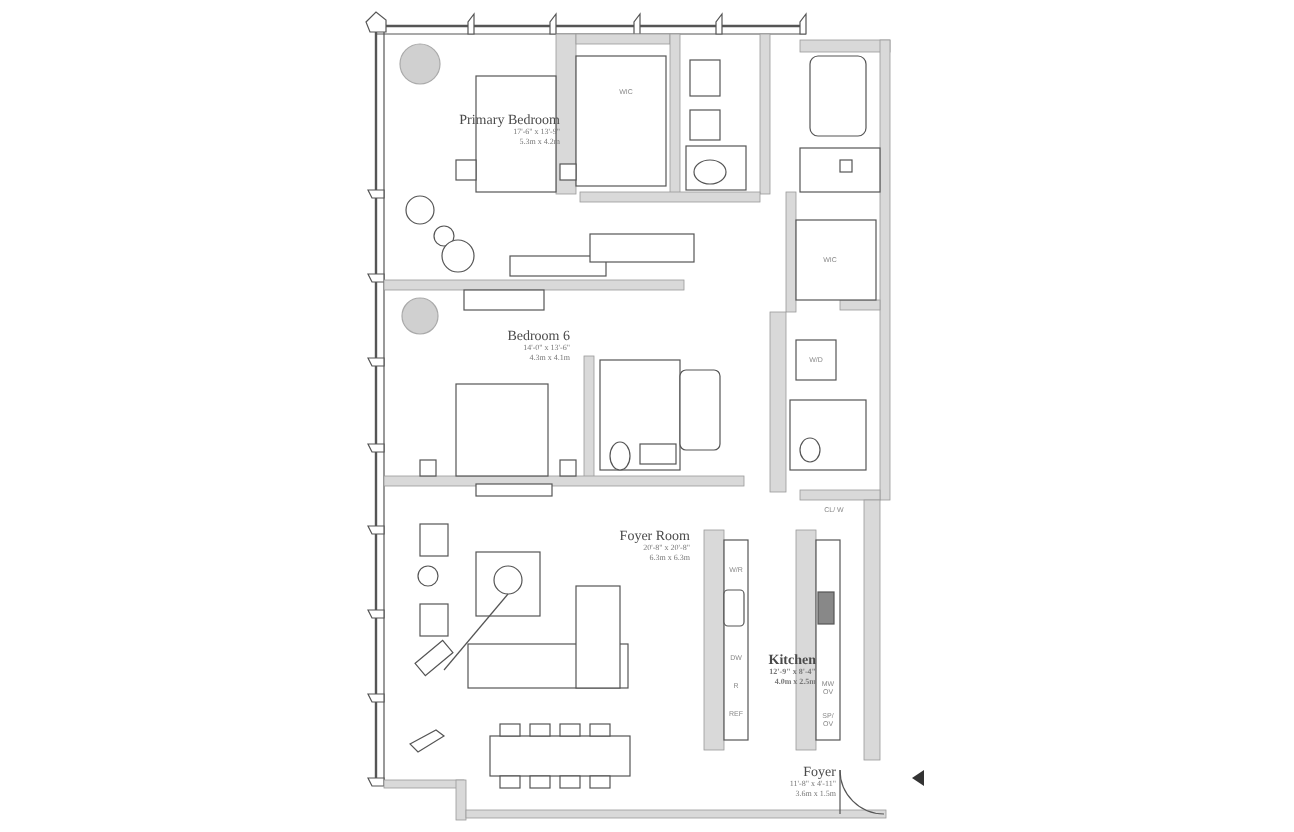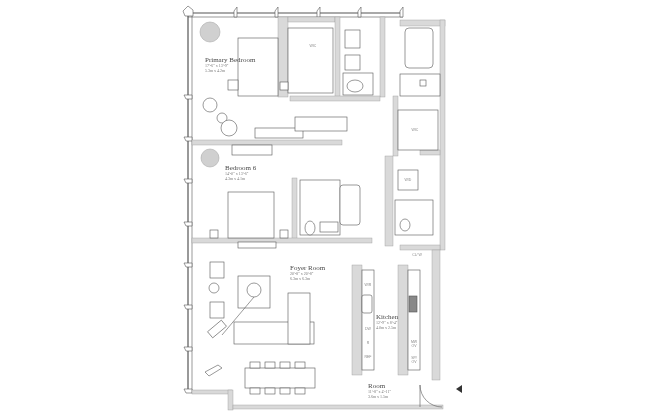--- a/index.html
+++ b/index.html
@@ -1,18 +1,18 @@
 <!DOCTYPE html>
 <html><head>
 <meta charset="utf-8">
 <style>
   html,body{margin:0;padding:0;background:#fff;}
   body{width:647px;height:416px;position:relative;overflow:hidden;font-family:"Liberation Serif",serif;}
   svg{position:absolute;left:0;top:0;}
-  .lbl{position:absolute;text-align:left;color:#4a4a4a;line-height:1.15;}
+  .lbl{position:absolute;text-align:right;color:#4a4a4a;line-height:1.15;}
   .room-name{font-size:7px;}
   .room-dim{font-size:4px;color:#777;}
   .tag{position:absolute;font-size:3.5px;color:#888;text-align:center;font-family:"Liberation Sans",sans-serif;}
 </style>
 </head>
 <body>
 
 <svg width="647" height="416" viewBox="0 0 647 416" xmlns="http://www.w3.org/2000/svg">
   <g fill="none" stroke="#555" stroke-width="0.8">
 
@@ -149,27 +149,27 @@
 <div class="lbl" style="left:225px;top:164px;width:60px;">
   <div class="room-name">Bedroom 6</div>
   <div class="room-dim">14'-0" x 13'-6"</div>
   <div class="room-dim">4.3m x 4.1m</div>
 </div>
 <div class="lbl" style="left:290px;top:264px;width:55px;">
   <div class="room-name">Foyer Room</div>
   <div class="room-dim">20'-8" x 20'-8"</div>
   <div class="room-dim">6.3m x 6.3m</div>
 </div>
-<div class="lbl" style="left:376px;top:313px;width:32px;">
+<div class="lbl" style="left:376px;top:326px;width:32px;font-weight:bold;">
   <div class="room-name">Kitchen</div>
   <div class="room-dim">12'-9" x 8'-4"</div>
   <div class="room-dim">4.0m x 2.5m</div>
 </div>
 <div class="lbl" style="left:368px;top:382px;width:50px;">
-  <div class="room-name">Room</div>
+  <div class="room-name">Foyer</div>
   <div class="room-dim">11'-8" x 4'-11"</div>
   <div class="room-dim">3.6m x 1.5m</div>
 </div>
 
 <div class="tag" style="left:306px;top:44px;width:14px;">WIC</div>
 <div class="tag" style="left:408px;top:128px;width:14px;">WIC</div>
 <div class="tag" style="left:400px;top:178px;width:16px;">W/D</div>
 <div class="tag" style="left:411px;top:253px;width:12px;">CL/ W</div>
 <div class="tag" style="left:362px;top:283px;width:12px;">W/R</div>
 <div class="tag" style="left:362px;top:327px;width:12px;">DW</div>

